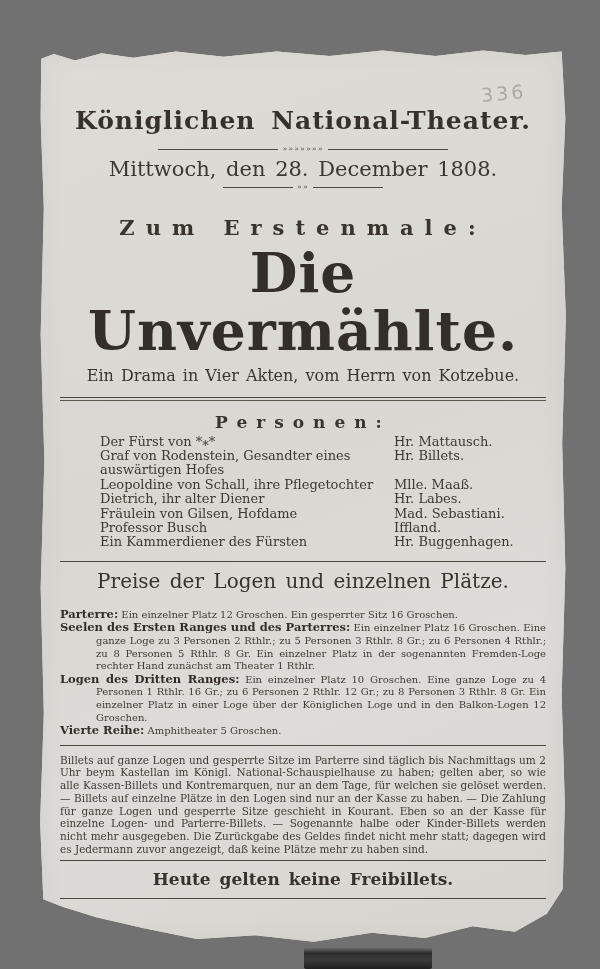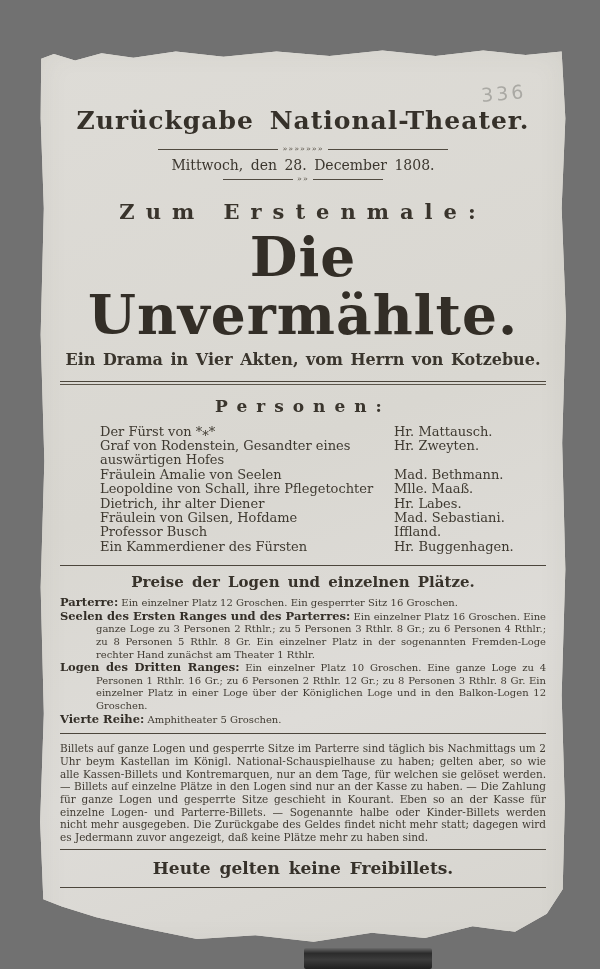--- a/index.html
+++ b/index.html
@@ -41,47 +41,47 @@
   }
   .orn{
     display:flex;align-items:center;margin:10px auto 4px auto;
   }
   .orn1{width:290px;}
   .orn2{width:160px;margin-top:2px;}
   .orn::before,.orn::after{content:"";flex:1;border-top:1.5px solid #504a40;}
   .orn .glyphs{
     padding:0 4px;font-size:8px;letter-spacing:1px;color:#504a40;line-height:8px;
   }
-  .date{font-size:14px;margin-top:4px;color:#3c372f;word-spacing:3px;}
+  .date{font-size:21px;margin-top:4px;color:#3c372f;word-spacing:3px;}
   .premiere{
-    margin-top:16px;font-size:21px;font-weight:bold;color:#39342c;
+    margin-top:24px;font-size:21px;font-weight:bold;color:#39342c;
     letter-spacing:11px;
   }
   .main-title{
     margin-top:4px;font-size:55px;font-weight:bold;color:#332e27;
     letter-spacing:1px;word-spacing:14px;line-height:1.05;
   }
   .subtitle{
-    margin-top:6px;font-size:16px;font-weight:bold;color:#3a352d;word-spacing:2px;
+    margin-top:6px;font-size:16px;font-weight:normal;color:#3a352d;word-spacing:2px;
   }
   .double-rule{margin-top:12px;border-top:1.7px solid #4c463c;}
   .double-rule::after{content:"";display:block;border-top:1px solid #5b554a;margin-top:2px;}
   .rule{border:none;border-top:1.4px solid #4c463c;margin:0;}
   .personen{
     margin-top:11px;font-size:17px;color:#3a352d;letter-spacing:9px;font-weight:bold;
   }
-  .cast{margin:9px 0 0 40px;}
+  .cast{margin:3px 0 0 40px;}
   .cast-row{display:flex;font-size:13px;line-height:14.4px;color:#3e3930;}
   .cast-role{flex:1;padding-right:4px;}
   .cast-actor{width:152px;flex:none;}
   .rule-a{margin-top:11px;}
   .price-heading{
-    margin-top:7px;font-size:15px;font-weight:bold;color:#38332b;word-spacing:3px;
+    margin-top:7px;font-size:20px;font-weight:normal;color:#38332b;word-spacing:3px;
   }
-  .price-list{margin-top:5px;}
+  .price-list{margin-top:15px;}
   .price-item{
     margin:0;font-size:10px;line-height:12.6px;color:#403b32;
     padding-left:36px;text-indent:-36px;text-align:justify;
   }
   .price-item b{font-size:11.5px;color:#332e27;}
   .rule-b{margin-top:7px;}
   .notice{
     margin:8px 0 0 0;font-size:10.5px;line-height:12.7px;color:#403b32;
     text-align:justify;
   }
@@ -96,21 +96,21 @@
     border-radius:2px;
   }
 </style>
 </head>
 <body>
 
 <div class="paper">
   <div class="annotation">336</div>
 
   <div class="content">
-    <div class="theater c">Zurückgabe National-Theater.</div>
+    <div class="theater c">Königlichen National-Theater.</div>
 
     <div class="orn orn1">
       <span class="glyphs">»»»»»»»</span>
     </div>
 
     <div class="date c">Mittwoch, den 28. December 1808.</div>
 
     <div class="orn orn2">
       <span class="glyphs">»»</span>
     </div>
@@ -123,25 +123,21 @@
 
     <div class="personen c">Personen:</div>
 
     <div class="cast">
       <div class="cast-row">
         <span class="cast-role">Der Fürst von *⁎*</span>
         <span class="cast-actor">Hr. Mattausch.</span>
       </div>
       <div class="cast-row">
         <span class="cast-role">Graf von Rodenstein, Gesandter eines auswärtigen Hofes</span>
-        <span class="cast-actor">Hr. Zweyten.</span>
-      </div>
-      <div class="cast-row">
-        <span class="cast-role">Fräulein Amalie von Seelen</span>
-        <span class="cast-actor">Mad. Bethmann.</span>
+        <span class="cast-actor">Hr. Billets.</span>
       </div>
       <div class="cast-row">
         <span class="cast-role">Leopoldine von Schall, ihre Pflegetochter</span>
         <span class="cast-actor">Mlle. Maaß.</span>
       </div>
       <div class="cast-row">
         <span class="cast-role">Dietrich, ihr alter Diener</span>
         <span class="cast-actor">Hr. Labes.</span>
       </div>
       <div class="cast-row">

